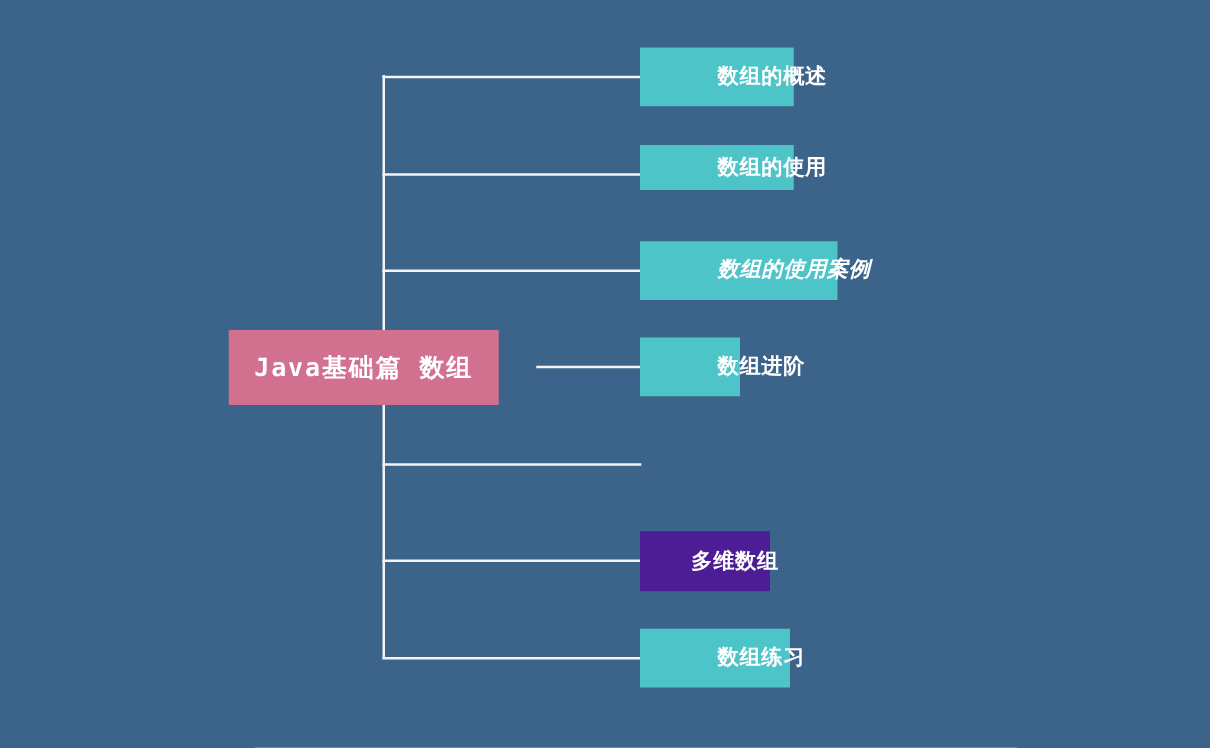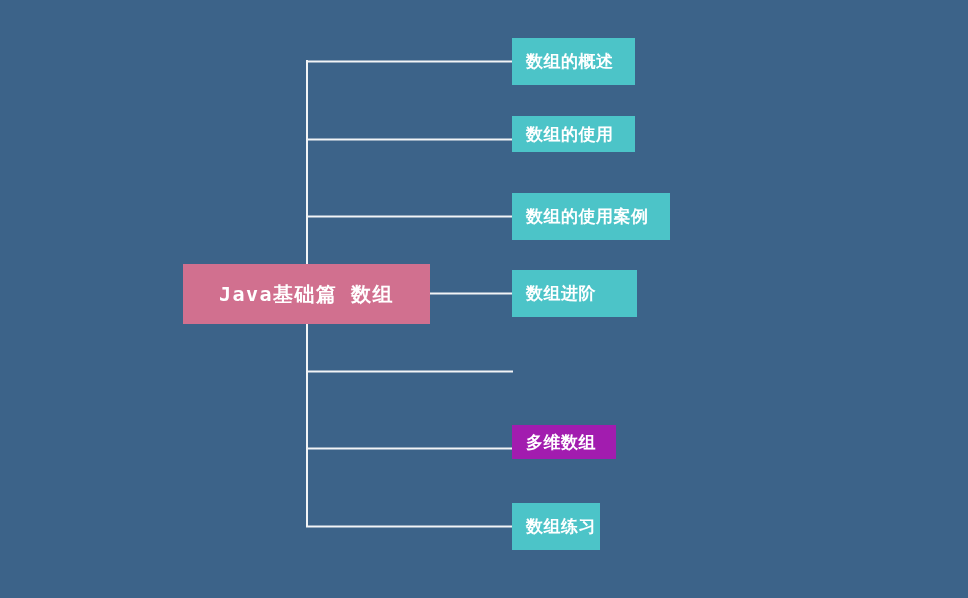--- a/index.html
+++ b/index.html
@@ -69,54 +69,55 @@
     z-index: 5;
   }
   .leaf-label {
     font-family: "DejaVu Sans", "Liberation Sans", sans-serif;
     font-size: 17px;
     font-weight: bold;
     color: #ffffff;
     white-space: nowrap;
     line-height: 1;
     letter-spacing: 0.5px;
+    margin-left: 48px;
   }
 </style>
 </head>
 <body>
 
 <div id="canvas" style="width: 968px; height: 598px; background: rgb(60, 99, 137);">
 
   <svg id="connectors" viewBox="0 0 968 598" width="968" height="598" xmlns="http://www.w3.org/2000/svg">
       <line x1="307" y1="61" x2="307" y2="526" stroke="#f2f4f6" stroke-width="2" stroke-linecap="square"></line>
       <line x1="307" y1="61.5" x2="512" y2="61.5" stroke="#f2f4f6" stroke-width="2" stroke-linecap="square"></line>
       <line x1="307" y1="139.5" x2="512" y2="139.5" stroke="#f2f4f6" stroke-width="2" stroke-linecap="square"></line>
       <line x1="307" y1="216.5" x2="512" y2="216.5" stroke="#f2f4f6" stroke-width="2" stroke-linecap="square"></line>
       <line x1="430" y1="293.5" x2="512" y2="293.5" stroke="#f2f4f6" stroke-width="2" stroke-linecap="square"></line>
       <line x1="307" y1="371.5" x2="512" y2="371.5" stroke="#f2f4f6" stroke-width="2" stroke-linecap="square"></line>
       <line x1="307" y1="448.5" x2="512" y2="448.5" stroke="#f2f4f6" stroke-width="2" stroke-linecap="square"></line>
       <line x1="307" y1="526.5" x2="512" y2="526.5" stroke="#f2f4f6" stroke-width="2" stroke-linecap="square"></line>
     </svg>
 
-  <div class="root-node" style="left: 183px; top: 264px; width: 247px; height: 60px; background: rgb(209, 112, 143);">
+  <div class="root-node" style="left: 183px; top: 264px; width: 216px; height: 60px; background: rgb(209, 112, 143);">
     <span class="root-label">Java基础篇 数组</span>
   </div>
 
   <div class="leaf-node" style="left: 512px; top: 38px; width: 123px; height: 47px; background: rgb(76, 196, 200);">
     <span class="leaf-label">数组的概述</span>
   </div>
   <div class="leaf-node" style="left: 512px; top: 116px; width: 123px; height: 36px; background: rgb(76, 196, 200);">
     <span class="leaf-label">数组的使用</span>
   </div>
-  <div class="leaf-node" style="left: 512px; top: 193px; width: 158px; height: 47px; background: rgb(76, 196, 200);">
+  <div class="leaf-node" style="left: 512px; top: 193px; width: 158px; height: 47px; background: rgb(76, 196, 200); font-style: italic;">
     <span class="leaf-label">数组的使用案例</span>
   </div>
-  <div class="leaf-node" style="left: 512px; top: 270px; width: 125px; height: 47px; background: rgb(76, 196, 200);">
+  <div class="leaf-node" style="left: 512px; top: 270px; width: 80px; height: 47px; background: rgb(76, 196, 200);">
     <span class="leaf-label">数组进阶</span>
   </div>
-  <div class="leaf-node" style="left: 512px; top: 425px; width: 104px; height: 34px; background: #a21caf;">
+  <div class="leaf-node" style="left: 512px; top: 425px; width: 104px; height: 48px; background: #4c1d95; justify-content: center;">
     <span class="leaf-label">多维数组</span>
   </div>
-  <div class="leaf-node" style="left: 512px; top: 503px; width: 88px; height: 47px; background: rgb(76, 196, 200);">
+  <div class="leaf-node" style="left: 512px; top: 503px; width: 120px; height: 47px; background: rgb(76, 196, 200);">
     <span class="leaf-label">数组练习</span>
   </div>
 
 </div>
 
 </body></html>

